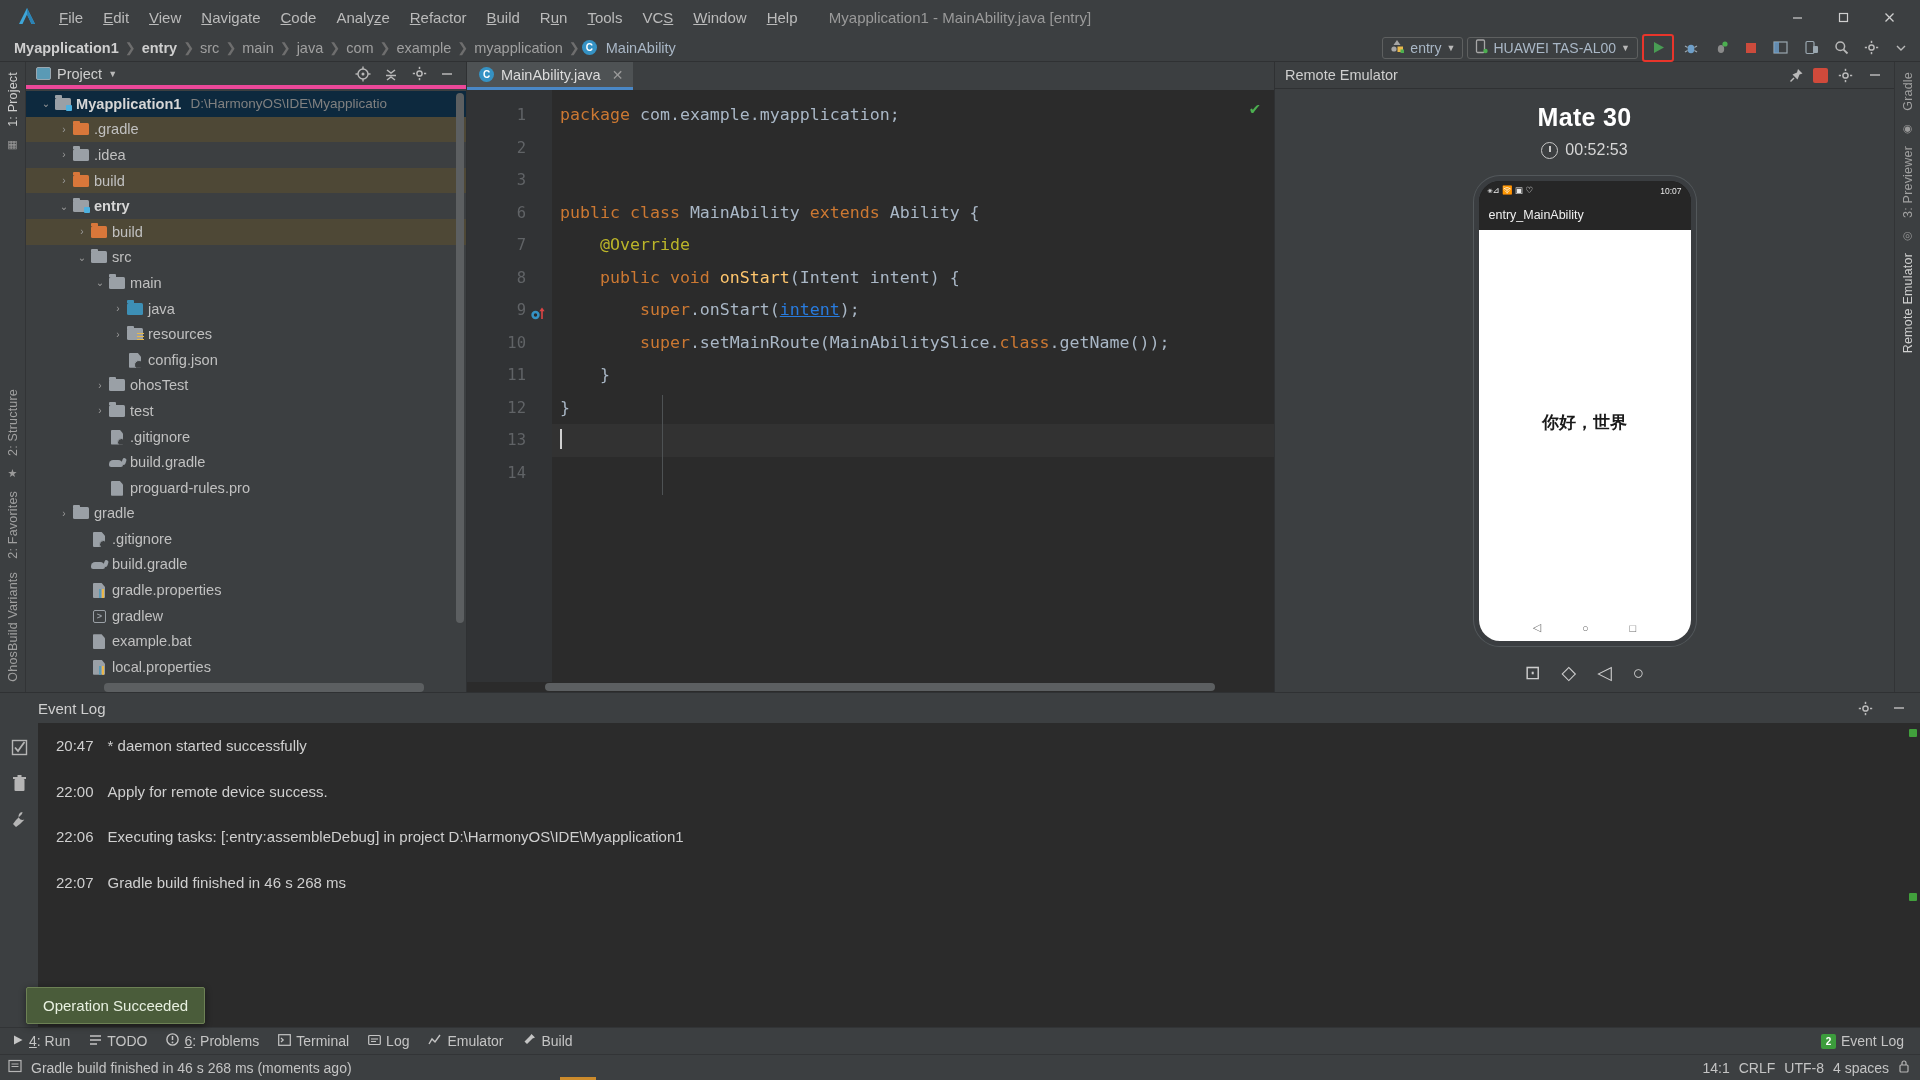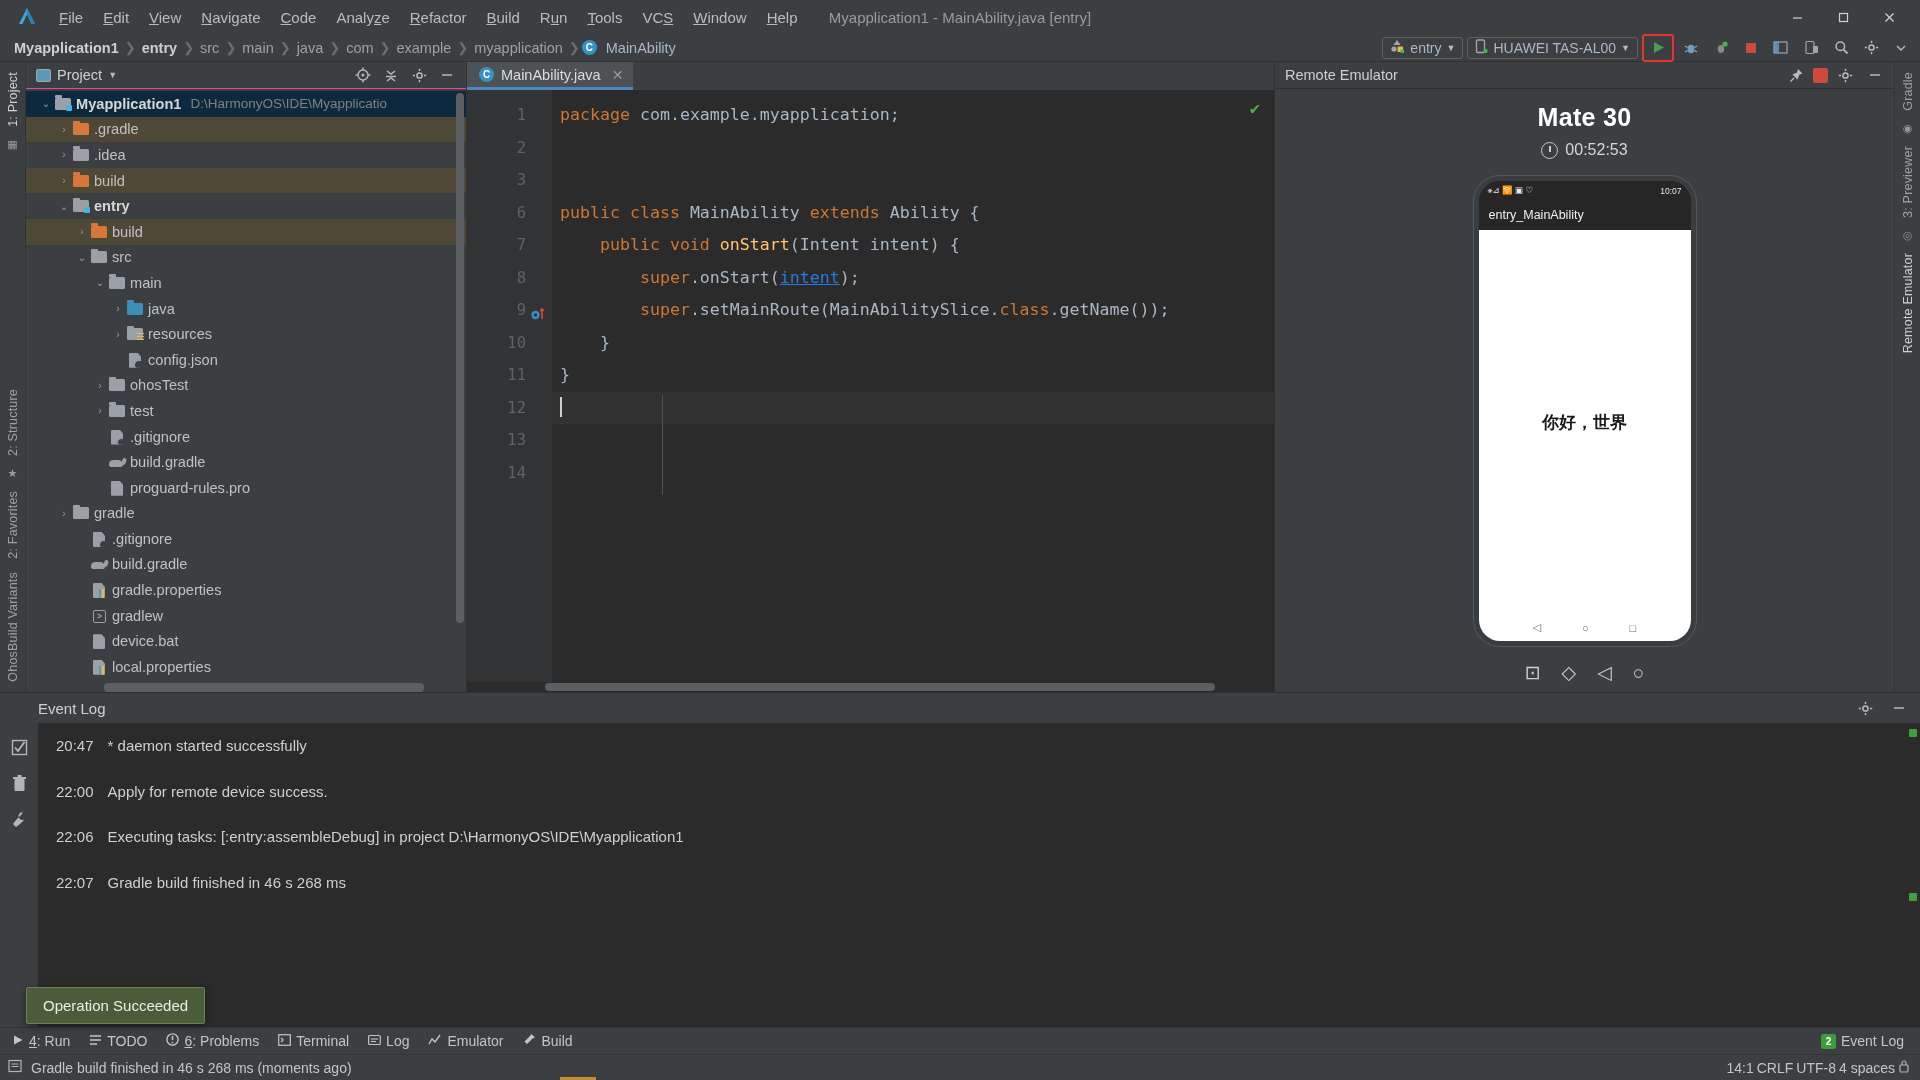--- a/index.html
+++ b/index.html
@@ -71,21 +71,21 @@
   .rail-grp { display:flex; flex-direction:column; align-items:center; gap:2px; }
   .rail-ico { font-size:11px; color:#9a9a9a; padding:3px 0; }
 
   
   .rail-right { border-right:none; border-left:1px solid #323436; }
 
   
   .projpanel { width:440px; flex:0 0 440px; display:flex; flex-direction:column; background:#3c3f41; min-height:0; }
   .proj-head {
     height:27px; display:flex; align-items:center; padding:0 6px 0 10px; flex:0 0 27px;
-    border-bottom:1px solid #ec4899;
+    border-bottom:4px solid #ec4899;
   }
   .proj-title { display:flex; align-items:center; gap:6px; font-size:14.5px; color:#cfcfcf; }
   .proj-sq { width:15px;height:13px; border:1.6px solid #9aa7b0; border-radius:2px; background:#5a9ab5; }
   .proj-head-right { margin-left:auto; display:flex; align-items:center; gap:2px; }
 
   .tree { flex:1 1 auto; overflow:hidden; background:#3c3f41; position:relative; padding-top:2px; }
   .trow {
     height:25.6px; display:flex; align-items:center; font-size:14.6px; white-space:nowrap;
     color:#c0c0c0; padding-right:4px;
   }
@@ -254,21 +254,21 @@
   .twbtn u { text-decoration:underline; }
   .badge-grn {
     width:15px;height:15px;border-radius:2px;background:#3c9c3c;color:#fff;font-size:10px;font-weight:bold;
     display:inline-flex;align-items:center;justify-content:center;
   }
   .statusbar {
     height:26px; flex:0 0 26px; background:#3c3f41; display:flex; align-items:center;
     padding:0 10px 0 8px; font-size:14px; color:#c4c4c4; gap:0; border-top:1px solid #323436;
     position:relative;
   }
-  .sb-right { margin-left:auto; display:flex; align-items:center; gap:3px; }
+  .sb-right { margin-left:auto; display:flex; align-items:center; gap:9px; }
   .sb-progress { position:absolute; left:560px; bottom:0; width:36px; height:3px; background:#cc8b2c; }
 </style>
 </head>
 <body>
 
 <div id="app">
 
   <div class="menubar">
     <div class="logo-icon">
       <svg width="24" height="24" viewBox="0 0 24 24">
@@ -658,21 +658,21 @@
               <span class="gradlew-ico">&gt;</span>
             </span>
             <span class="tname">gradlew</span>
           </div>
           <div class="trow">
             <span style="display:inline-block;width:48px;flex:0 0 48px;"></span>
             <span class="arrow"></span>
             <span class="ico">
               <span class="fi fi-pro"></span>
             </span>
-            <span class="tname">device.bat</span>
+            <span class="tname">example.bat</span>
           </div>
           <div class="trow">
             <span style="display:inline-block;width:48px;flex:0 0 48px;"></span>
             <span class="arrow"></span>
             <span class="ico">
               <span class="fi fi-props"></span>
             </span>
             <span class="tname">local.properties</span>
           </div>
           <div class="tree-scroll-v">
@@ -712,20 +712,21 @@
             <div class="gln">12<span class="fold" style="border: none; color: rgb(122, 125, 128); font-size: 12px;">⌃</span></div>
             <div class="gln">13</div>
             <div class="gln">14</div>
           </div>
         <div class="codearea" id="codearea">
           <div class="check-ok">✔</div>
         <div class="cline"><span class="k">package</span><span class="t"> com.example.myapplication;</span></div>
             <div class="cline"></div>
             <div class="cline"></div>
             <div class="cline"><span class="k">public class</span><span class="t"> MainAbility </span><span class="k">extends</span><span class="t"> Ability {</span></div>
+            <div class="cline"><span class="a">    @Override</span></div>
             <div class="cline"><span class="k">    public void</span><span class="t"> </span><span class="m">onStart</span><span class="t">(Intent intent) {</span></div>
             <div class="cline"><span class="k">        super</span><span class="t">.onStart(</span><span class="lnk">intent</span><span class="t">);</span></div>
             <div class="cline"><span class="k">        super</span><span class="t">.setMainRoute(MainAbilitySlice.</span><span class="k">class</span><span class="t">.getName());</span></div>
             <div class="cline"><span class="t">    }</span></div>
             <div class="cline"><span class="t">}</span></div>
             <div class="cline cur"><span style="display: inline-block; width: 2px; height: 20px; background: rgb(208, 208, 208); vertical-align: -4px;"></span></div>
             <div class="indent-guide" style="left: 110px; top: 305px; height: 100px;"></div>
           </div>
       </div>
       <div class="editor-hscroll">

